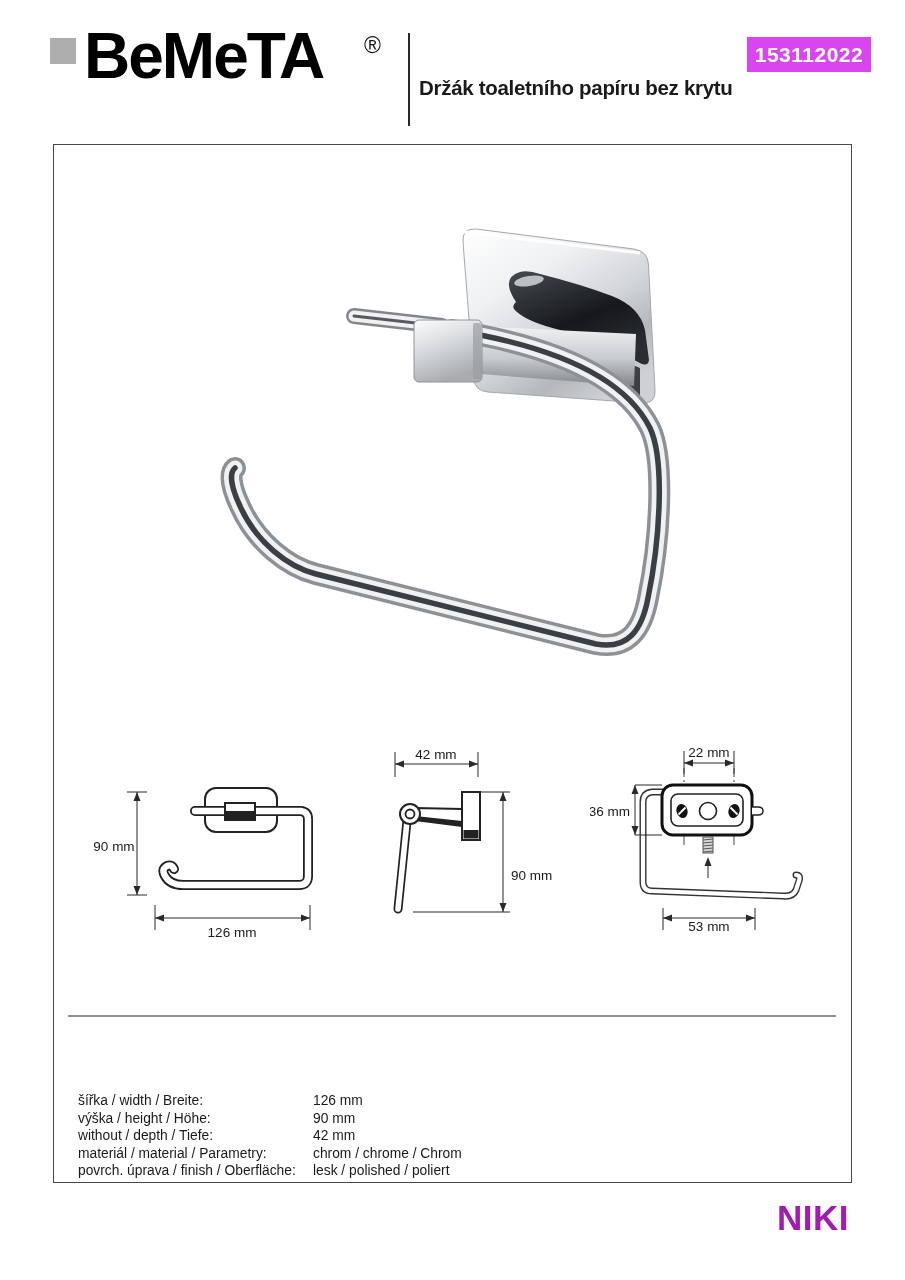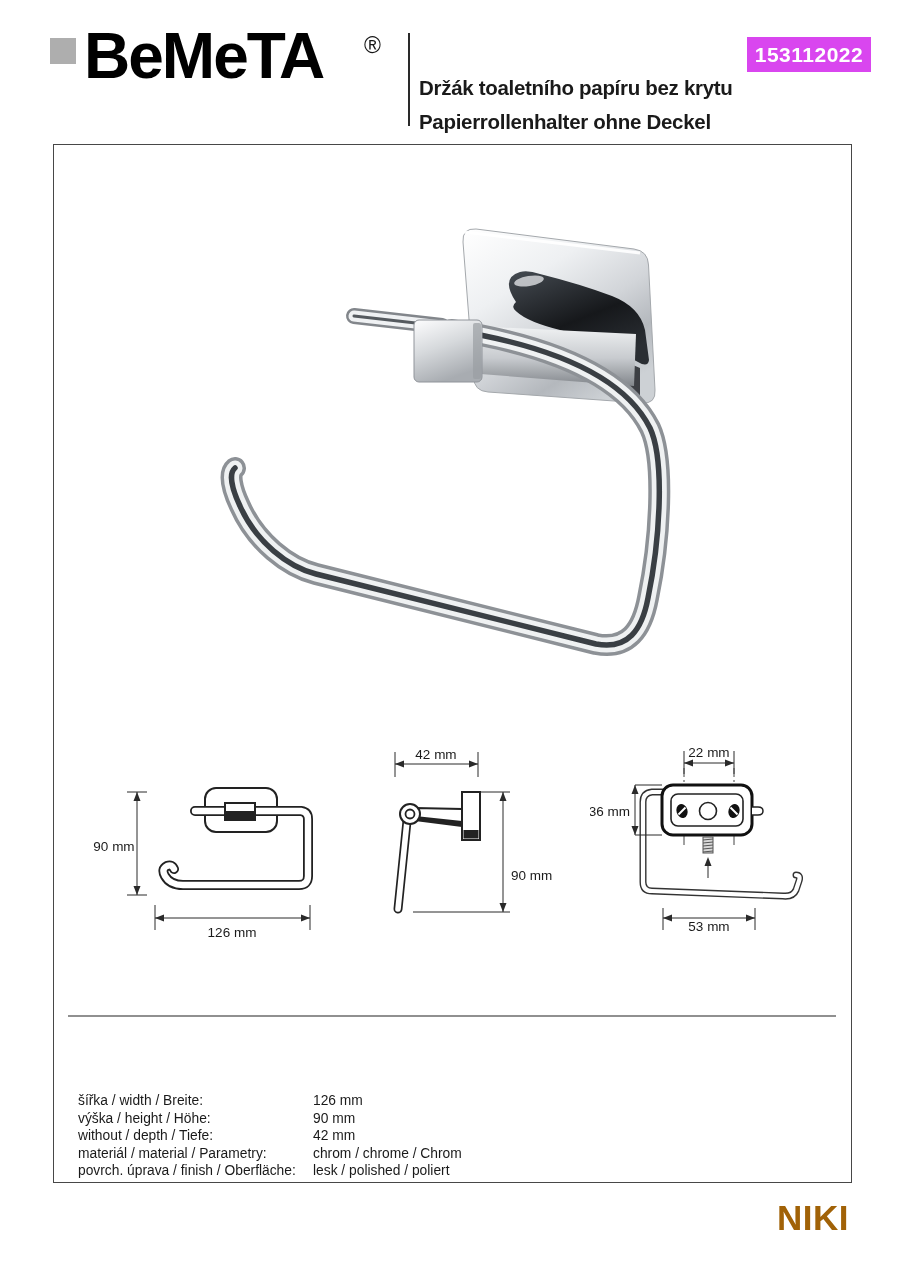--- a/index.html
+++ b/index.html
@@ -29,36 +29,35 @@
   .d1 { left:80px;  top:740px; }
   .d2 { left:360px; top:730px; }
   .d3 { left:590px; top:730px; }
   .dim-text { font-family:"Liberation Sans", sans-serif; font-size:13.5px; fill:#1b1b1b; }
   .params-divider { position:absolute; left:68px; top:1015px; width:768px; height:2px; background:#909090; }
   .params-title { position:absolute; left:78px; top:1036px; font-size:18px; font-weight:bold; letter-spacing:-0.2px; }
   .param-rows { position:absolute; left:78px; top:1068px; width:700px;margin-top:24px; }
   .param-row { position:relative; height:17.5px; font-size:13.8px; line-height:17.5px; }
   .param-label { position:absolute; left:0; white-space:nowrap; }
   .param-value { position:absolute; left:235px; white-space:nowrap; }
-  .series-name { position:absolute; right:56px; top:1198px; font-size:35px; font-weight:bold; letter-spacing:0.5px; color:#a16207; }
+  .series-name { position:absolute; right:56px; top:1198px; font-size:35px; font-weight:bold; letter-spacing:0.5px; color:#a21caf; }
 </style>
 </head>
 <body>
 
 <div class="sheet">
 
   <div>
     <div class="logo-square"></div>
     <div class="logo-text">BeMeTA</div>
     <div class="logo-reg">®</div>
   </div>
   <div class="header-vline"></div>
   <div class="titles">
     <div>Držák toaletního papíru bez krytu</div>
-    <div>Papierrollenhalter ohne Deckel</div>
   </div>
   <div class="code-badge">153112022</div>
 
   <div class="main-box"></div>
 
   <svg class="photo-svg" width="520" height="510" viewBox="180 185 520 510" xmlns="http://www.w3.org/2000/svg">
     <defs>
       <linearGradient id="gPlate" x1="0" y1="0" x2="0.7" y2="1">
         <stop offset="0" stop-color="#ffffff"></stop>
           <stop offset="0.35" stop-color="#eef0f2"></stop>

